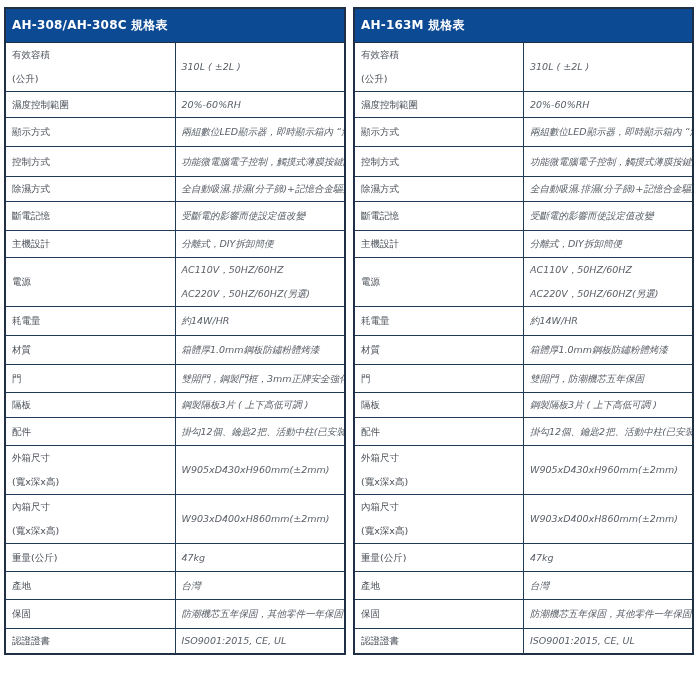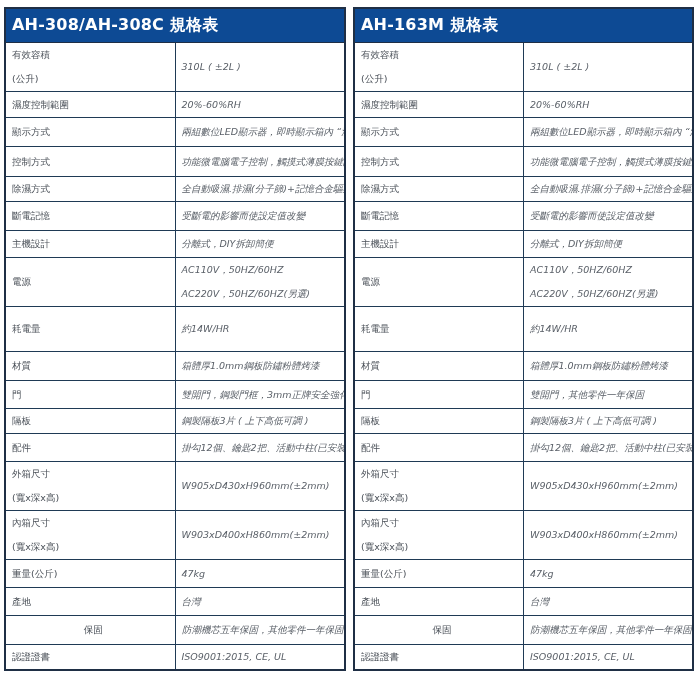--- a/index.html
+++ b/index.html
@@ -3,31 +3,31 @@
 <meta charset="utf-8">
 <style>
   html, body { margin:0; padding:0; background:#ffffff; }
   body { width:700px; height:700px; position:relative; overflow:hidden;
          font-family:"DejaVu Sans", "Liberation Sans", sans-serif; }
   .spec-table { position:absolute; top:7px; border-collapse:collapse; table-layout:fixed;
                 border:2px solid #1f2f45; }
   #table-left { left:4px; width:342px; }
   #table-right { left:353px; width:341px; }
   .spec-table th.hdr { background:#0d4a94; color:#ffffff; text-align:left;
-                       font-size:16px; font-weight:bold; height:33px; padding:0 0 0 6px;
+                       font-size:12px; font-weight:bold; height:33px; padding:0 0 0 6px;
                        border:1px solid #1f2f45; letter-spacing:0.2px; }
   .spec-table td { border:1.5px solid #1f3a55; font-size:9.5px; color:#555d66;
                    padding:0 0 0 6px; vertical-align:middle; line-height:24px; white-space:nowrap; overflow:hidden; }
   .spec-table td.label { width:63px; color:#4a5058; }
   .spec-table td.val { color:#5a6068;font-style:italic; }
   .r1 { height:49px; } .r2 { height:26px; } .r3 { height:29px; } .r4 { height:30px; }
   .r5 { height:23px; } .r6 { height:29px; } .r7 { height:27px; } .r8 { height:49px; }
-  .r9 { height:45px; } .r10 { height:29px; } .r11 { height:28px; } .r12 { height:19px; }
+  .r9 { height:29px; } .r10 { height:29px; } .r11 { height:28px; } .r12 { height:19px; }
   .r13 { height:28px; } .r14 { height:49px; } .r15 { height:49px; } .r16 { height:28px; }
-  .r17 { height:28px; } .r18 { height:29px;text-align:center; } .r19 { height:15px; }
+  .r17 { height:28px; } .r18 { height:29px; } .r19 { height:15px; }
   .line { display:block; }
 </style>
 </head>
 <body>
 
 <table class="spec-table" id="table-left">
   <thead>
     <tr>
         <th class="hdr" colspan="2">AH-308/AH-308C 規格表</th>
       </tr>
@@ -224,21 +224,21 @@
       <tr class="r10">
         <td class="label">
           <span class="line">材質</span>
         </td>
         <td class="val">箱體厚1.0mm鋼板防鏽粉體烤漆</td>
       </tr>
       <tr class="r11">
         <td class="label">
           <span class="line">門</span>
         </td>
-        <td class="val">雙開門，其他零件一年保固</td>
+        <td class="val">雙開門，防潮機芯五年保固</td>
       </tr>
       <tr class="r12">
         <td class="label">
           <span class="line">隔板</span>
         </td>
         <td class="val">鋼製隔板3片 ( 上下高低可調 )</td>
       </tr>
       <tr class="r13">
         <td class="label">
           <span class="line">配件</span>

